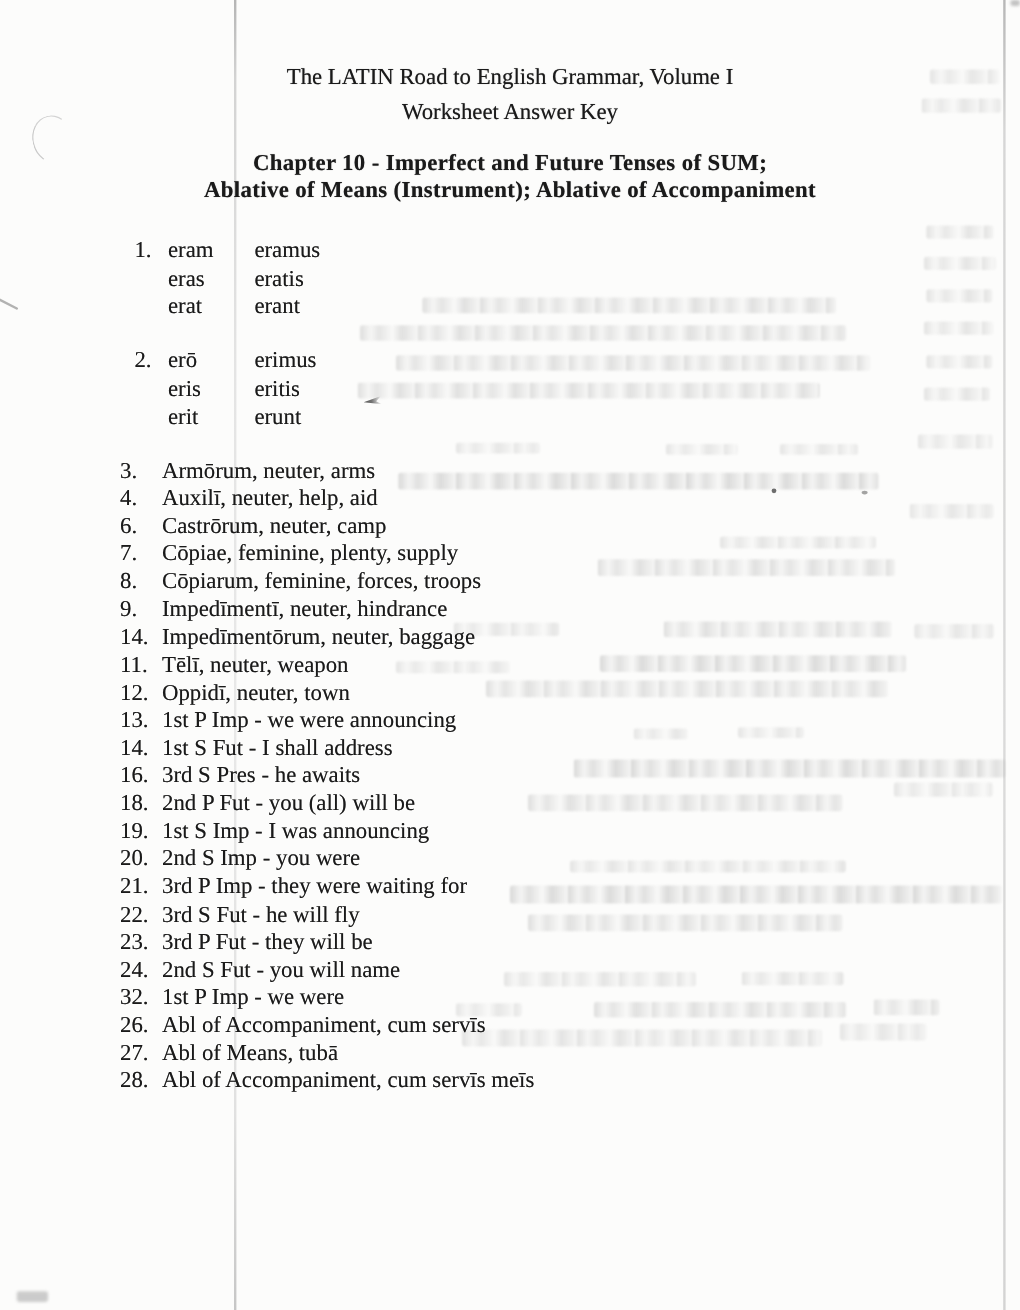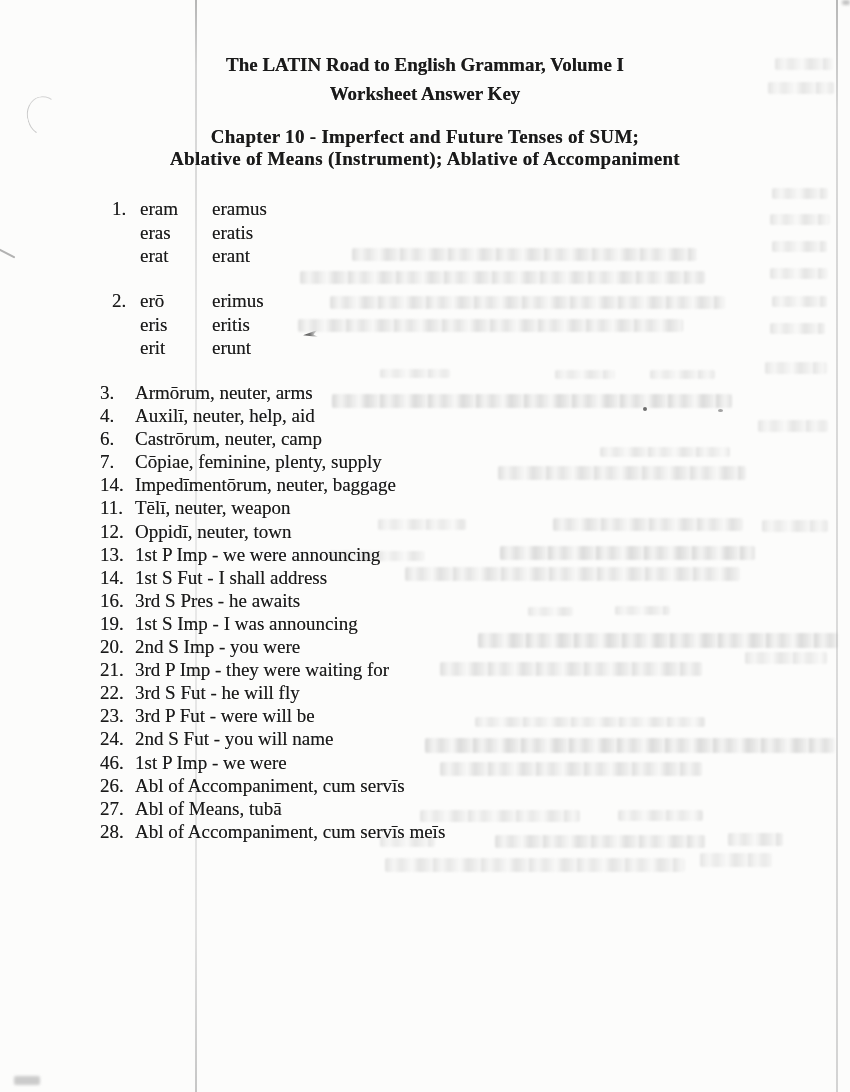--- a/index.html
+++ b/index.html
@@ -46,21 +46,21 @@
   .arrow-mark{
     position:absolute;left:303px;top:331px;width:15px;height:7px;
     background:linear-gradient(to right,#3c3c3c 0%,#5a5a5a 45%,rgba(90,90,90,0) 100%);
     clip-path:polygon(0 45%,100% 0,70% 55%,100% 100%);
     transform:rotate(-8deg);opacity:.85;
   }
   .corner-smudge{position:absolute;background:#9c9c9c;filter:blur(1.5px);opacity:.5;border-radius:2px;}
 
   
   .header{position:absolute;left:0;top:50px;width:850px;text-align:center;
-    font-weight:bold;font-size:19px;line-height:29px;
+    font-weight:normal;font-size:19px;line-height:29px;
     text-shadow:0 0 .6px rgba(25,25,25,.65);}
   .chapter{position:absolute;left:0;top:126px;width:850px;text-align:center;
     font-weight:bold;font-size:19px;line-height:21.5px;letter-spacing:.3px;
     text-shadow:0 0 .6px rgba(25,25,25,.65);}
 
   
   .conj{position:absolute;left:112px;font-size:19px;line-height:23.7px;
     display:grid;grid-template-columns:28px 72px auto;white-space:nowrap;
     text-shadow:0 0 .5px rgba(25,25,25,.55);}
   .conj1{top:197px;}
@@ -160,31 +160,34 @@
     <span></span>
     <span>erit</span>
     <span>erunt</span>
   </div>
 
   <div class="answers">
     <div class="ln"><span class="n">3.</span><span class="t">Armōrum, neuter, arms</span></div>
     <div class="ln"><span class="n">4.</span><span class="t">Auxilī, neuter, help, aid</span></div>
     <div class="ln"><span class="n">6.</span><span class="t">Castrōrum, neuter, camp</span></div>
     <div class="ln"><span class="n">7.</span><span class="t">Cōpiae, feminine, plenty, supply</span></div>
+    <div class="ln"><span class="n">8.</span><span class="t">Cōpiarum, feminine, forces, troops</span></div>
+    <div class="ln"><span class="n">9.</span><span class="t">Impedīmentī, neuter, hindrance</span></div>
     <div class="ln"><span class="n">14.</span><span class="t">Impedīmentōrum, neuter, baggage</span></div>
     <div class="ln"><span class="n">11.</span><span class="t">Tēlī, neuter, weapon</span></div>
     <div class="ln"><span class="n">12.</span><span class="t">Oppidī, neuter, town</span></div>
     <div class="ln"><span class="n">13.</span><span class="t">1st P Imp - we were announcing</span></div>
     <div class="ln"><span class="n">14.</span><span class="t">1st S Fut - I shall address</span></div>
     <div class="ln"><span class="n">16.</span><span class="t">3rd S Pres - he awaits</span></div>
+    <div class="ln"><span class="n">18.</span><span class="t">2nd P Fut - you (all) will be</span></div>
     <div class="ln"><span class="n">19.</span><span class="t">1st S Imp - I was announcing</span></div>
     <div class="ln"><span class="n">20.</span><span class="t">2nd S Imp - you were</span></div>
     <div class="ln"><span class="n">21.</span><span class="t">3rd P Imp - they were waiting for</span></div>
     <div class="ln"><span class="n">22.</span><span class="t">3rd S Fut - he will fly</span></div>
-    <div class="ln"><span class="n">23.</span><span class="t">3rd P Fut - were will be</span></div>
+    <div class="ln"><span class="n">23.</span><span class="t">3rd P Fut - they will be</span></div>
     <div class="ln"><span class="n">24.</span><span class="t">2nd S Fut - you will name</span></div>
-    <div class="ln"><span class="n">46.</span><span class="t">1st P Imp - we were</span></div>
+    <div class="ln"><span class="n">32.</span><span class="t">1st P Imp - we were</span></div>
     <div class="ln"><span class="n">26.</span><span class="t">Abl of Accompaniment, cum servīs</span></div>
     <div class="ln"><span class="n">27.</span><span class="t">Abl of Means, tubā</span></div>
     <div class="ln"><span class="n">28.</span><span class="t">Abl of Accompaniment, cum servīs meīs</span></div>
   </div>
 
 </div>
 
 </body></html>

